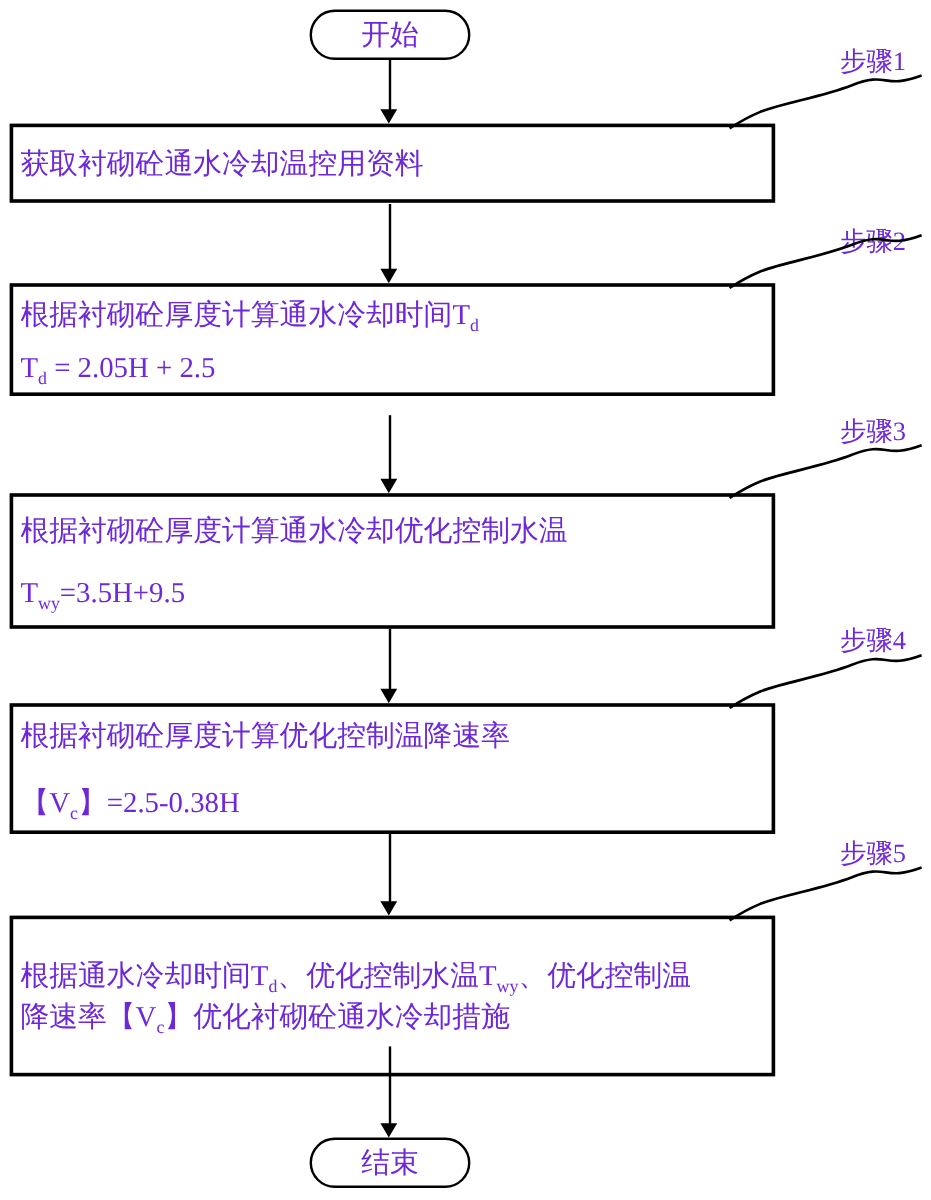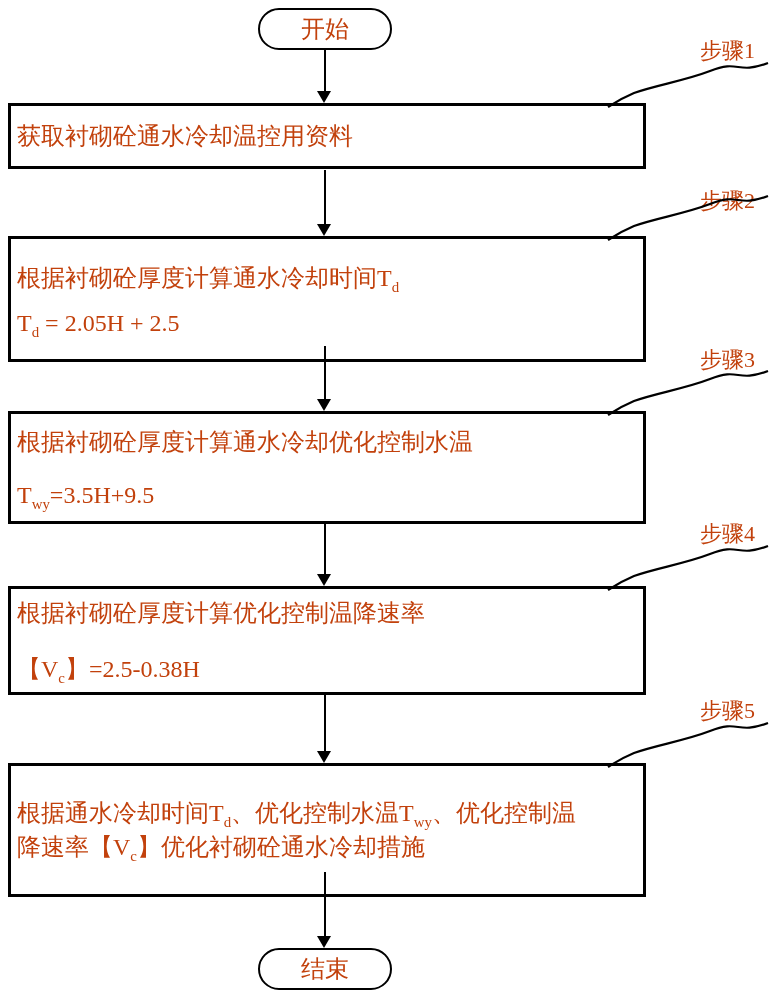--- a/index.html
+++ b/index.html
@@ -1,21 +1,21 @@
 <!DOCTYPE html>
 <html><head>
 <meta charset="utf-8">
 <style>
   html,body{margin:0;padding:0;background:#fff;}
   #canvas{
     position:relative;
     width:776px;height:1000px;
     background:#ffffff;
     font-family:"Liberation Serif","DejaVu Serif",serif;
-    color:#c2410c;
+    color:#6d28d9;
     overflow:hidden;
   }
   .terminator{
     position:absolute;
     width:134px;height:42px;
     border:2.5px solid #000;
     border-radius:22px;
     box-sizing:border-box;
     display:flex;align-items:center;justify-content:center;
     font-size:24px;
@@ -79,21 +79,21 @@
       </div>
   </div>
   <div class="step-label" style="top:36px;">步骤1</div>
   <svg class="leader" style="top:57px;" viewBox="0 0 165 52">
     <path d="M 162 6 C 130 18 134 2 104 14 C 78 24 50 28 28 36 C 16 41 8 46 2 50" fill="none" stroke="#000" stroke-width="2.2"></path>
   </svg>
 
   <div class="arrow-line" style="top:170px;height:55px;"></div>
   <div class="arrow-head" style="top:224px;"></div>
 
-  <div class="box" style="top:236px;height:126px;">
+  <div class="box" style="top:236px;height:94px;">
     <div class="box-content gap-wide">
         <div class="tline"><span>根据衬砌砼厚度计算通水冷却时间T</span><sub>d</sub></div>
         <div class="tline"><span>T</span><sub>d</sub><span> = 2.05H + 2.5</span></div>
       </div>
   </div>
   <div class="step-label" style="top:170px;margin-top:16px;">步骤2</div>
   <svg class="leader" style="top:190px;" viewBox="0 0 165 52">
     <path d="M 162 6 C 130 18 134 2 104 14 C 78 24 50 28 28 36 C 16 41 8 46 2 50" fill="none" stroke="#000" stroke-width="2.2"></path>
   </svg>
 

